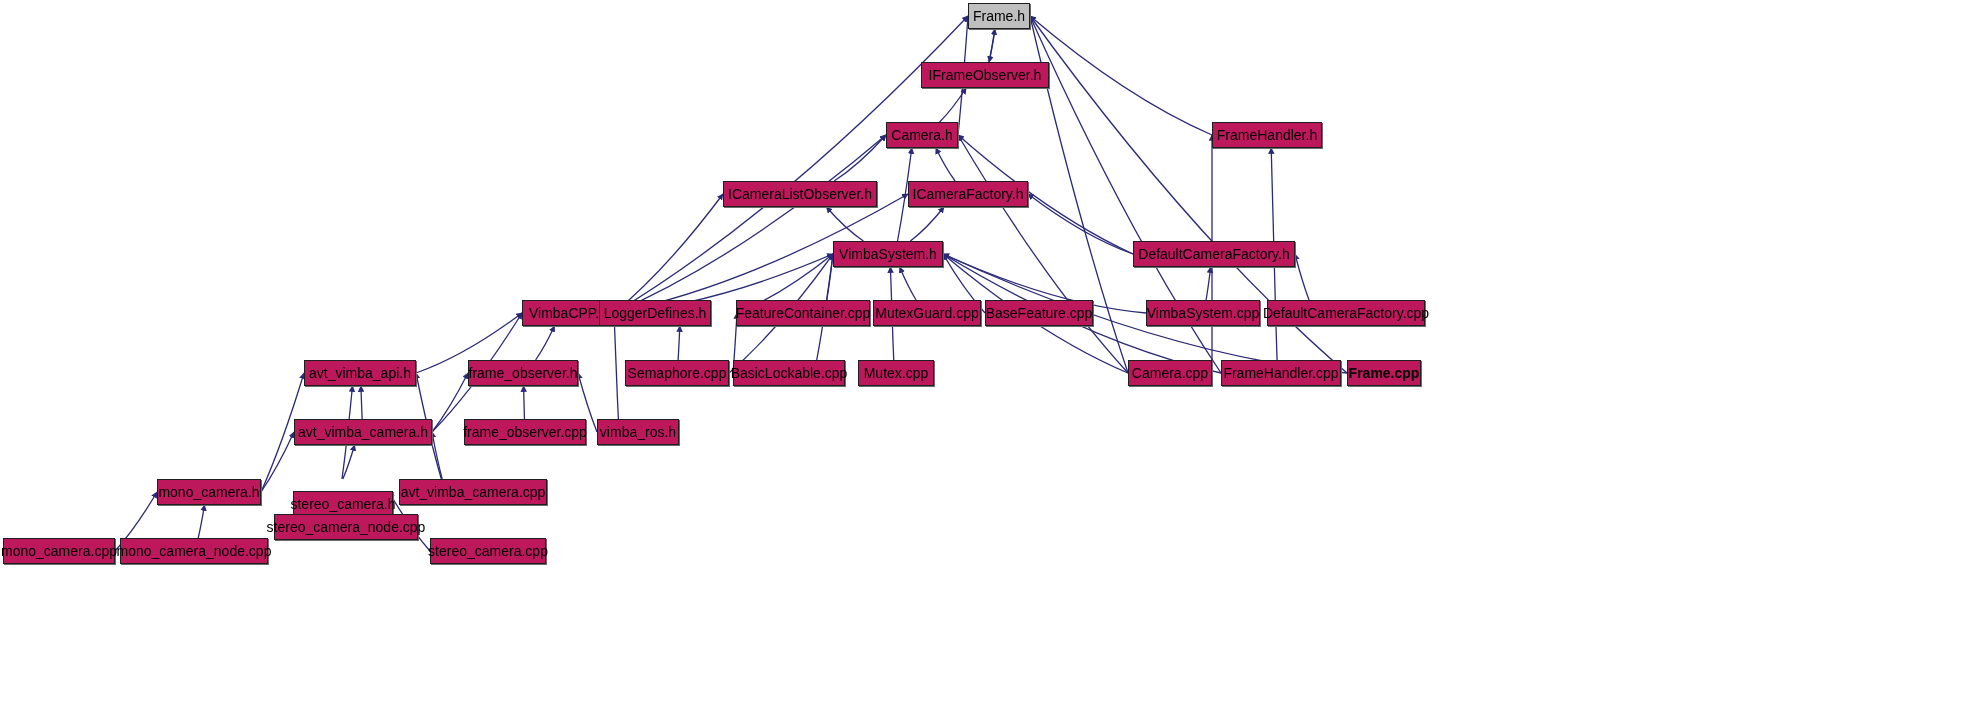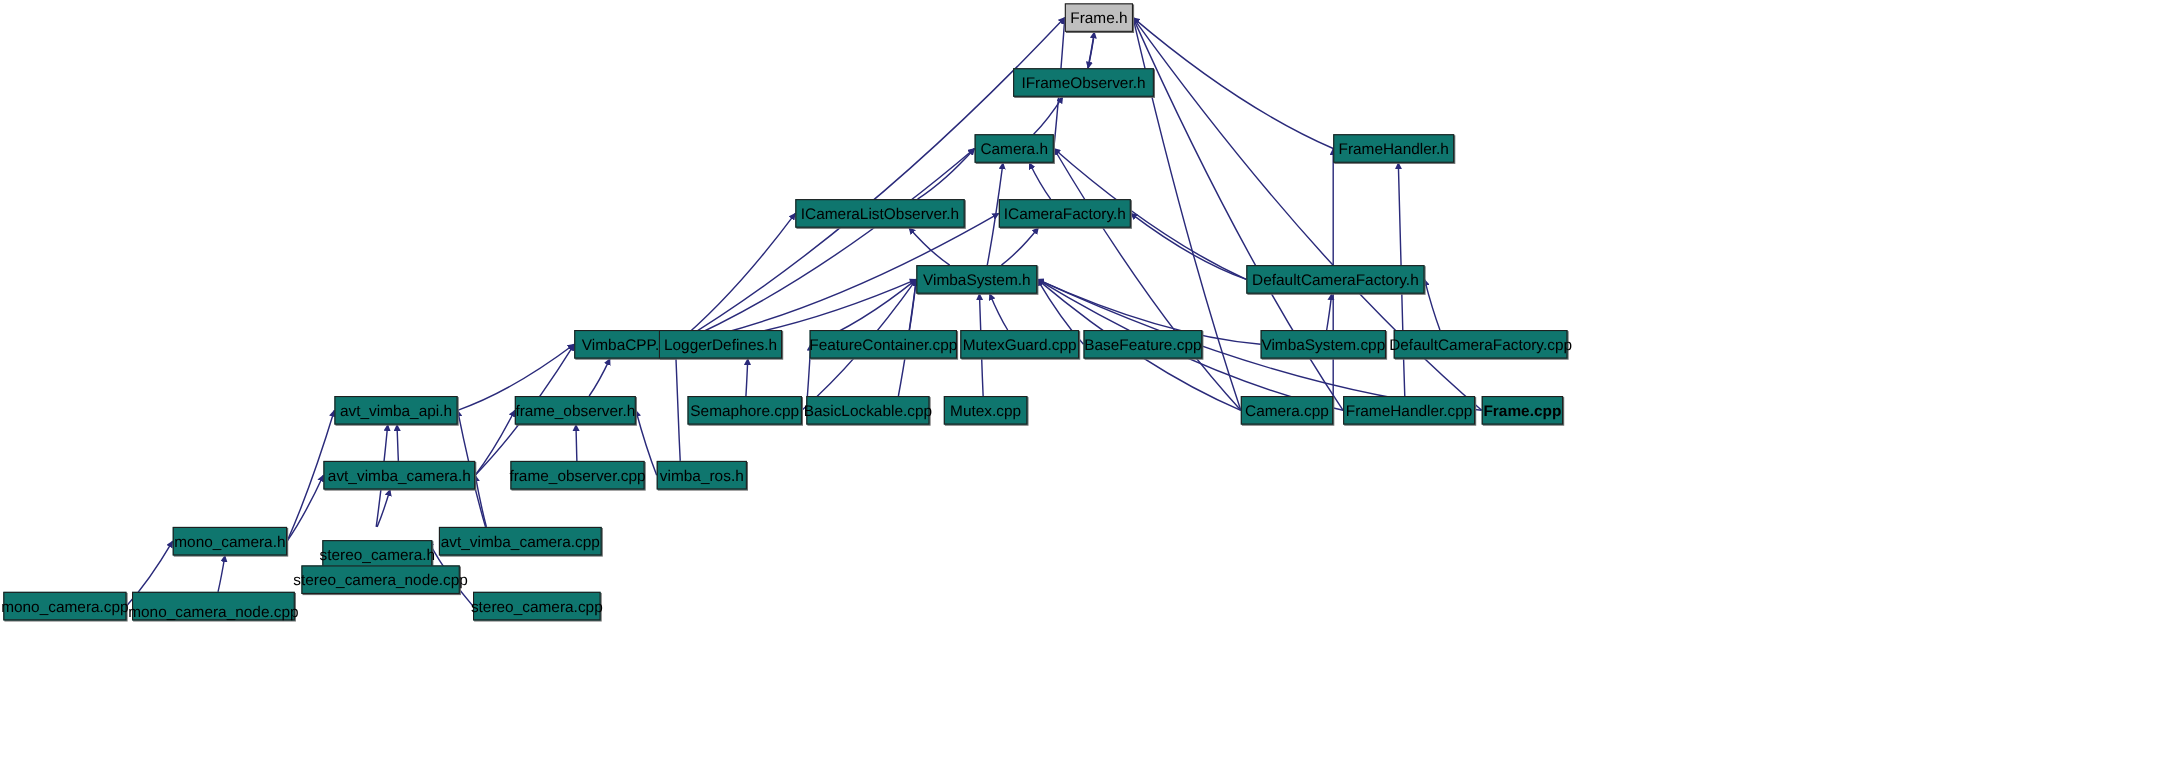--- a/index.html
+++ b/index.html
@@ -21,21 +21,21 @@
     left: 0;
     top: 0;
     width: 1964px;
     height: 709px;
     pointer-events: none;
   }
   .node {
     position: absolute;
     box-sizing: border-box;
     border: 1px solid #1f1f1f;
-    background: #0f766e;
+    background: #be185d;
     color: #000000;
     font-size: 14px;
     line-height: 1;
     white-space: nowrap;
     display: flex;
     align-items: center;
     justify-content: center;
     height: 26px;
     box-shadow: 1px 1px 0 0 #6b6b6b;
     cursor: pointer;
@@ -198,21 +198,21 @@
       </div>
       <div class="node" style="left: 293px; top: 479px; width: 100px; margin-top: 12px;">
         <span class="node-label">stereo_camera.h</span>
       </div>
       <div class="node" style="left: 399px; top: 479px; width: 148px;">
         <span class="node-label">avt_vimba_camera.cpp</span>
       </div>
       <div class="node" style="left: 3px; top: 538px; width: 112px;">
         <span class="node-label">mono_camera.cpp</span>
       </div>
-      <div class="node" style="left: 120px; top: 538px; width: 148px; align-items: flex-end;">
+      <div class="node" style="left: 120px; top: 538px; width: 148px;">
         <span class="node-label">mono_camera_node.cpp</span>
       </div>
       <div class="node" style="left: 274px; top: 514px; width: 144px;">
         <span class="node-label">stereo_camera_node.cpp</span>
       </div>
       <div class="node" style="left: 430px; top: 538px; width: 116px;">
         <span class="node-label">stereo_camera.cpp</span>
       </div>
     </div>
 </div>

